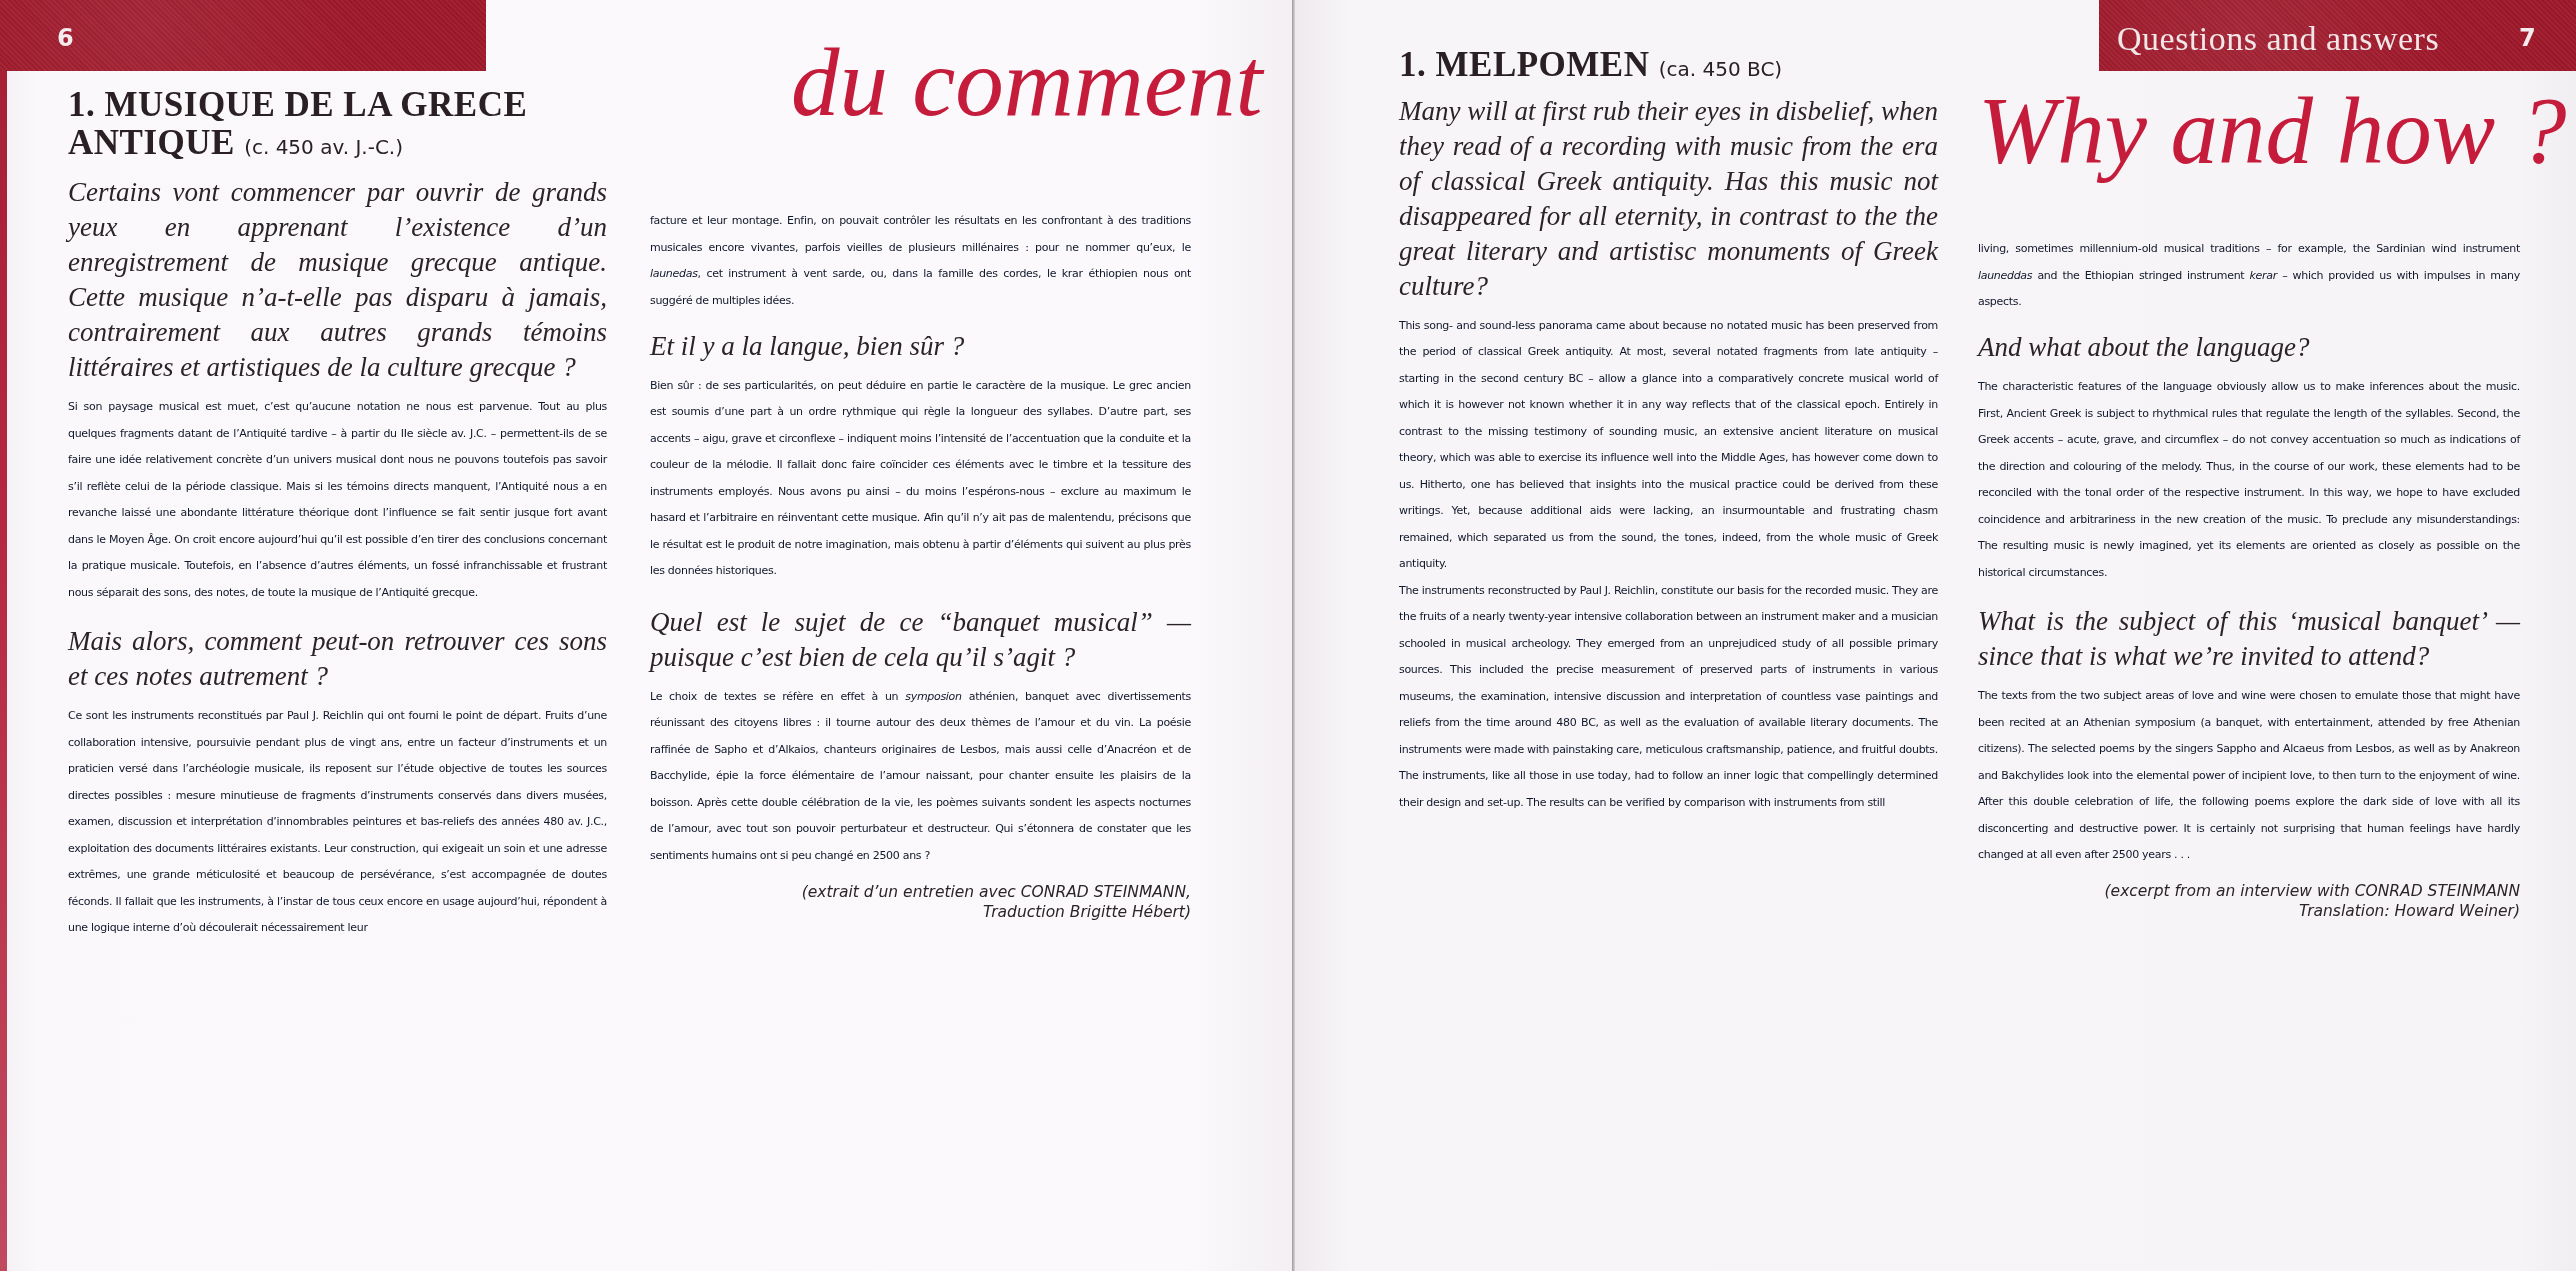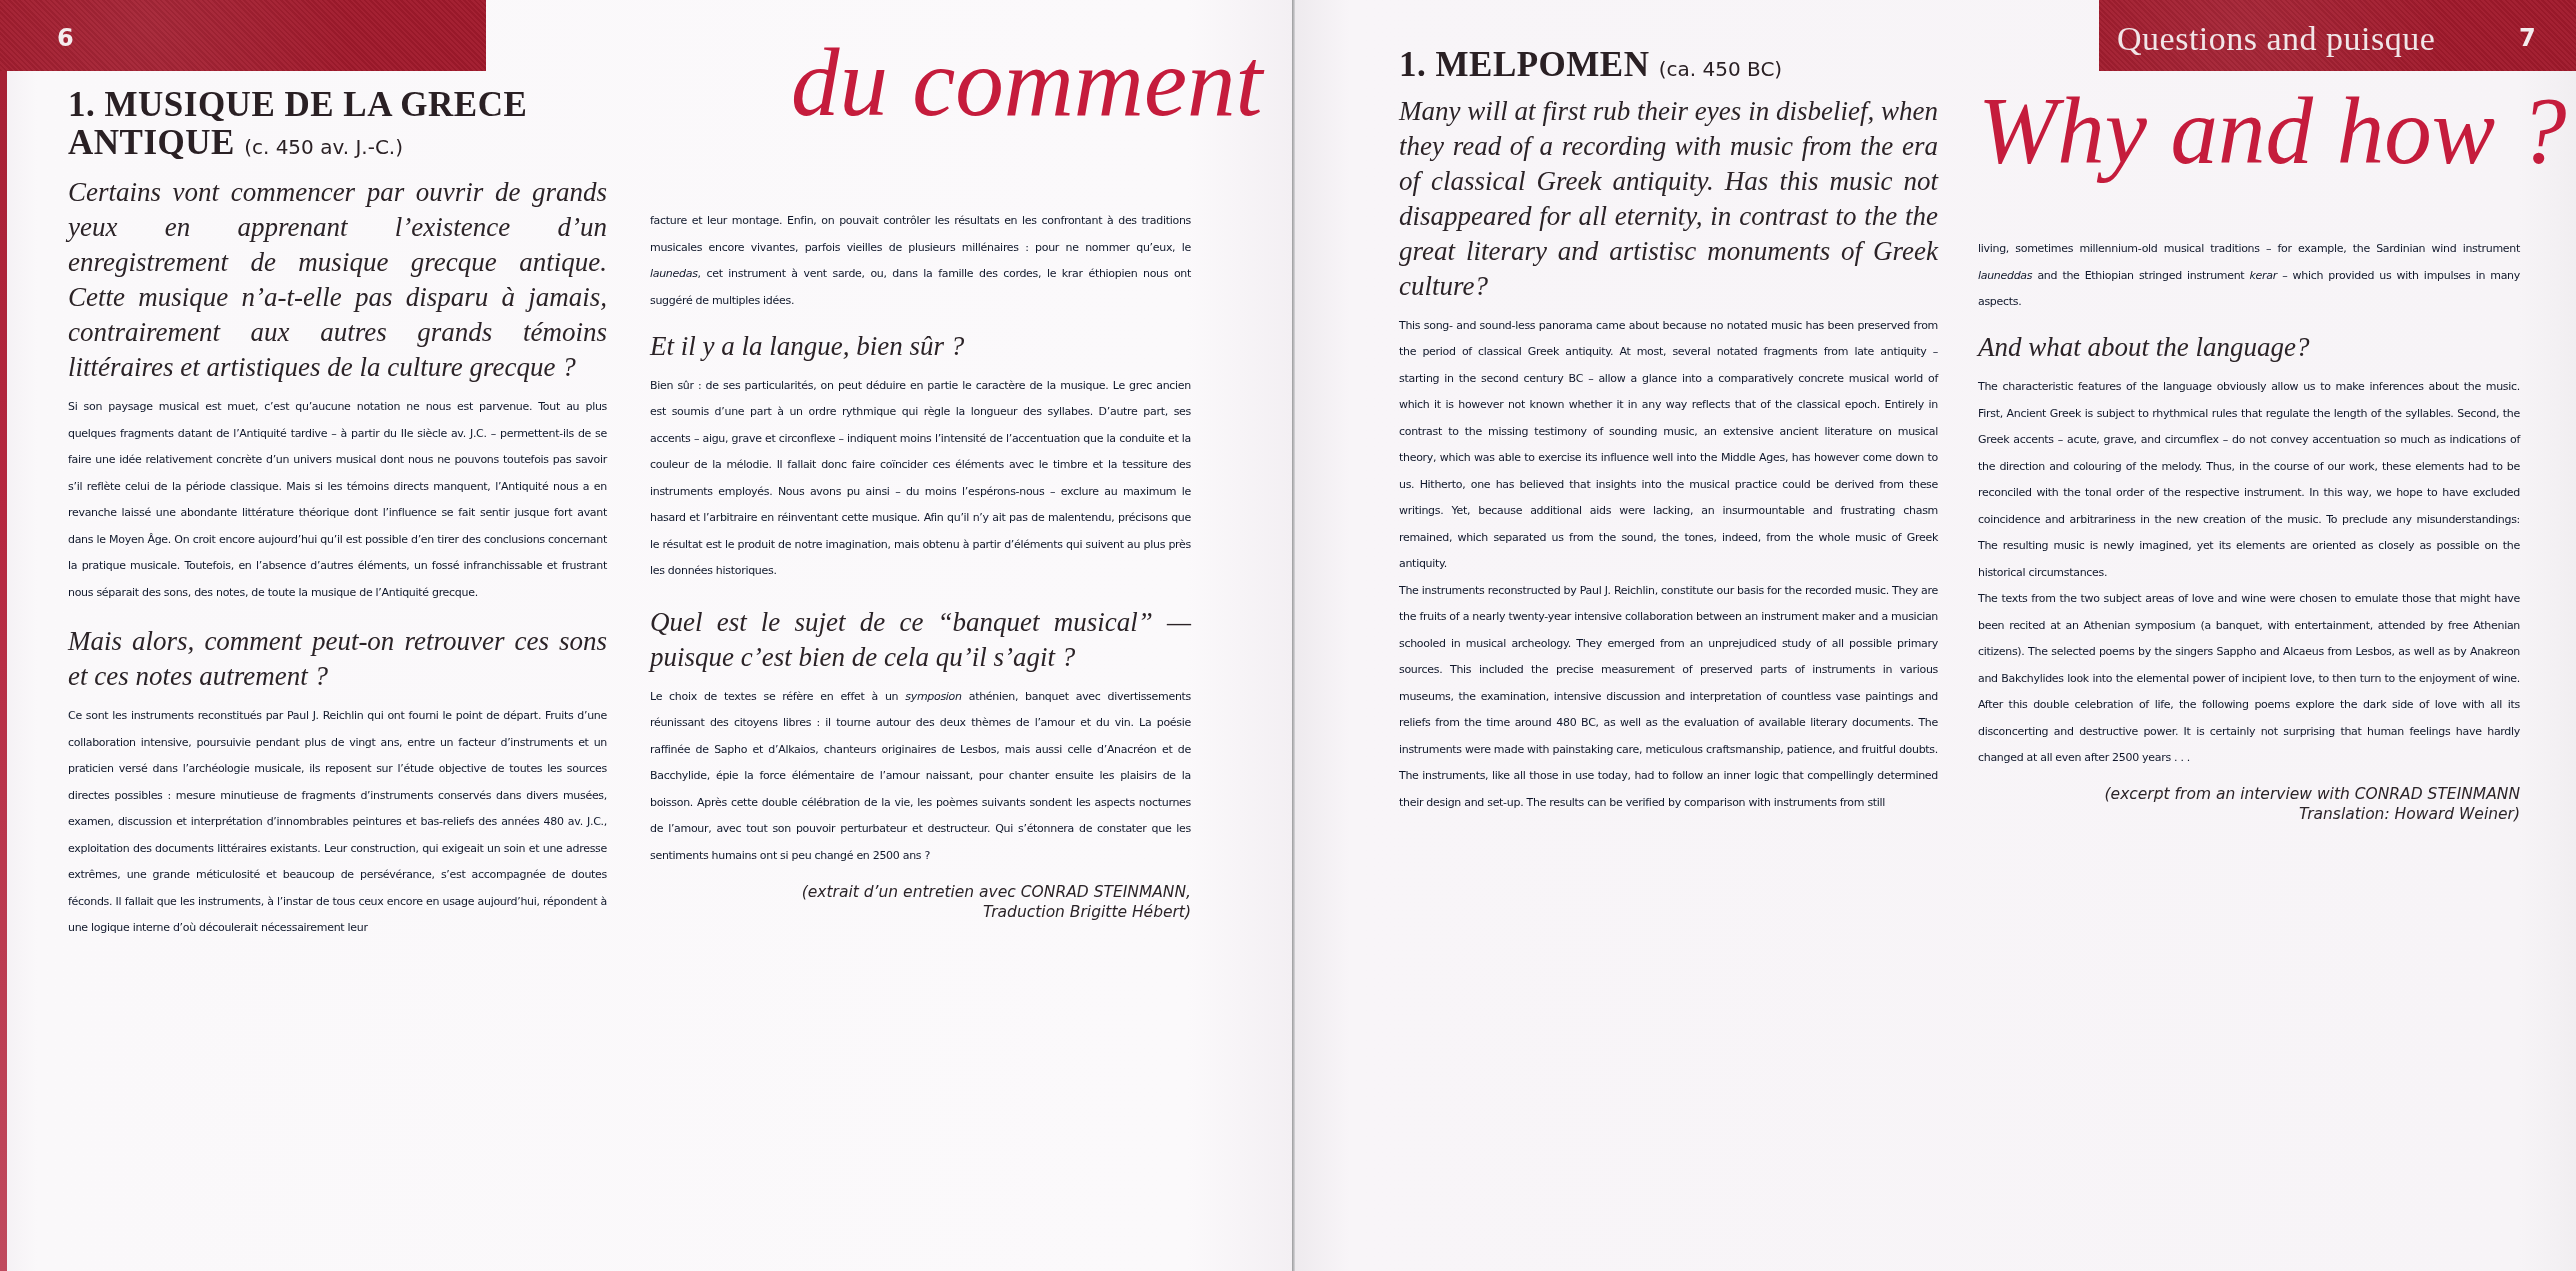--- a/index.html
+++ b/index.html
@@ -111,39 +111,40 @@
   <p class="body">Bien sûr : de ses particularités, on peut déduire en partie le caractère de la musique. Le grec ancien est soumis d’une part à un ordre rythmique qui règle la longueur des syllabes. D’autre part, ses accents – aigu, grave et circonflexe – indiquent moins l’intensité de l’accentuation que la conduite et la couleur de la mélodie. Il fallait donc faire coïncider ces éléments avec le timbre et la tessiture des instruments employés. Nous avons pu ainsi – du moins l’espérons-nous – exclure au maximum le hasard et l’arbitraire en réinventant cette musique. Afin qu’il n’y ait pas de malentendu, précisons que le résultat est le produit de notre imagination, mais obtenu à partir d’éléments qui suivent au plus près les données historiques.</p>
   <p class="question" style="margin-top:20px;">Quel est le sujet de ce “banquet musical” — puisque c’est bien de cela qu’il s’agit ?</p>
   <p class="body"><span>Le choix de textes se réfère en effet à un </span><em>symposion</em><span> athénien, banquet avec divertissements réunissant des citoyens libres : il tourne autour des deux thèmes de l’amour et du vin. La poésie raffinée de Sapho et d’Alkaios, chanteurs originaires de Lesbos, mais aussi celle d’Anacréon et de Bacchylide, épie la force élémentaire de l’amour naissant, pour chanter ensuite les plaisirs de la boisson. Après cette double célébration de la vie, les poèmes suivants sondent les aspects nocturnes de l’amour, avec tout son pouvoir perturbateur et destructeur. Qui s’étonnera de constater que les sentiments humains ont si peu changé en 2500 ans ?</span></p>
   <div class="credit">
     <div>(extrait d’un entretien avec CONRAD STEINMANN,</div>
     <div>Traduction Brigitte Hébert)</div>
   </div>
 </div>
 
 <div class="banner right">
-  <span class="title">Questions and puisque</span>
+  <span class="title">Questions and answers</span>
   <span class="pagenum">7</span>
 </div>
 
 <div class="big-title en">Why and how ?</div>
 
 <div class="col" style="left:1399px; top:46px; width:539px;">
   <h2 class="section-heading">
     <span>1. MELPOMEN</span>
     <span class="date">(ca. 450 BC)</span>
   </h2>
   <p class="question" style="margin-top:5.5px;">Many will at first rub their eyes in disbelief, when they read of a recording with music from the era of classical Greek antiquity. Has this music not disappeared for all eternity, in contrast to the the great literary and artistisc monuments of Greek culture?</p>
   <p class="body">This song- and sound-less panorama came about because no notated music has been preserved from the period of classical Greek antiquity. At most, several notated fragments from late antiquity – starting in the second century BC – allow a glance into a comparatively concrete musical world of which it is however not known whether it in any way reflects that of the classical epoch. Entirely in contrast to the missing testimony of sounding music, an extensive ancient literature on musical theory, which was able to exercise its influence well into the Middle Ages, has however come down to us. Hitherto, one has believed that insights into the musical practice could be derived from these writings. Yet, because additional aids were lacking, an insurmountable and frustrating chasm remained, which separated us from the sound, the tones, indeed, from the whole music of Greek antiquity.</p>
   <p class="body">The instruments reconstructed by Paul J. Reichlin, constitute our basis for the recorded music. They are the fruits of a nearly twenty-year intensive collaboration between an instrument maker and a musician schooled in musical archeology. They emerged from an unprejudiced study of all possible primary sources. This included the precise measurement of preserved parts of instruments in various museums, the examination, intensive discussion and interpretation of countless vase paintings and reliefs from the time around 480 BC, as well as the evaluation of available literary documents. The instruments were made with painstaking care, meticulous craftsmanship, patience, and fruitful doubts. The instruments, like all those in use today, had to follow an inner logic that compellingly determined their design and set-up. The results can be verified by comparison with instruments from still</p>
 </div>
 
 <div class="col" style="left:1978px; top:236px; width:542px;">
   <p class="body"><span>living, sometimes millennium-old musical traditions – for example, the Sardinian wind instrument </span><em>launeddas</em><span> and the Ethiopian stringed instrument </span><em>kerar</em><span> – which provided us with impulses in many aspects.</span></p>
   <p class="question" style="margin-top:14.6px;">And what about the language?</p>
   <p class="body">The characteristic features of the language obviously allow us to make inferences about the music. First, Ancient Greek is subject to rhythmical rules that regulate the length of the syllables. Second, the Greek accents – acute, grave, and circumflex – do not convey accentuation so much as indications of the direction and colouring of the melody. Thus, in the course of our work, these elements had to be reconciled with the tonal order of the respective instrument. In this way, we hope to have excluded coincidence and arbitrariness in the new creation of the music. To preclude any misunderstandings: The resulting music is newly imagined, yet its elements are oriented as closely as possible on the historical circumstances.</p>
+  <p class="question" style="margin-top:18px;">What is the subject of this ‘musical banquet’ — since that is what we’re invited to attend?</p>
   <p class="body">The texts from the two subject areas of love and wine were chosen to emulate those that might have been recited at an Athenian symposium (a banquet, with entertainment, attended by free Athenian citizens). The selected poems by the singers Sappho and Alcaeus from Lesbos, as well as by Anakreon and Bakchylides look into the elemental power of incipient love, to then turn to the enjoyment of wine. After this double celebration of life, the following poems explore the dark side of love with all its disconcerting and destructive power. It is certainly not surprising that human feelings have hardly changed at all even after 2500 years . . .</p>
   <div class="credit">
     <div>(excerpt from an interview with CONRAD STEINMANN</div>
     <div>Translation: Howard Weiner)</div>
   </div>
 </div>
 
 
 </body></html>

